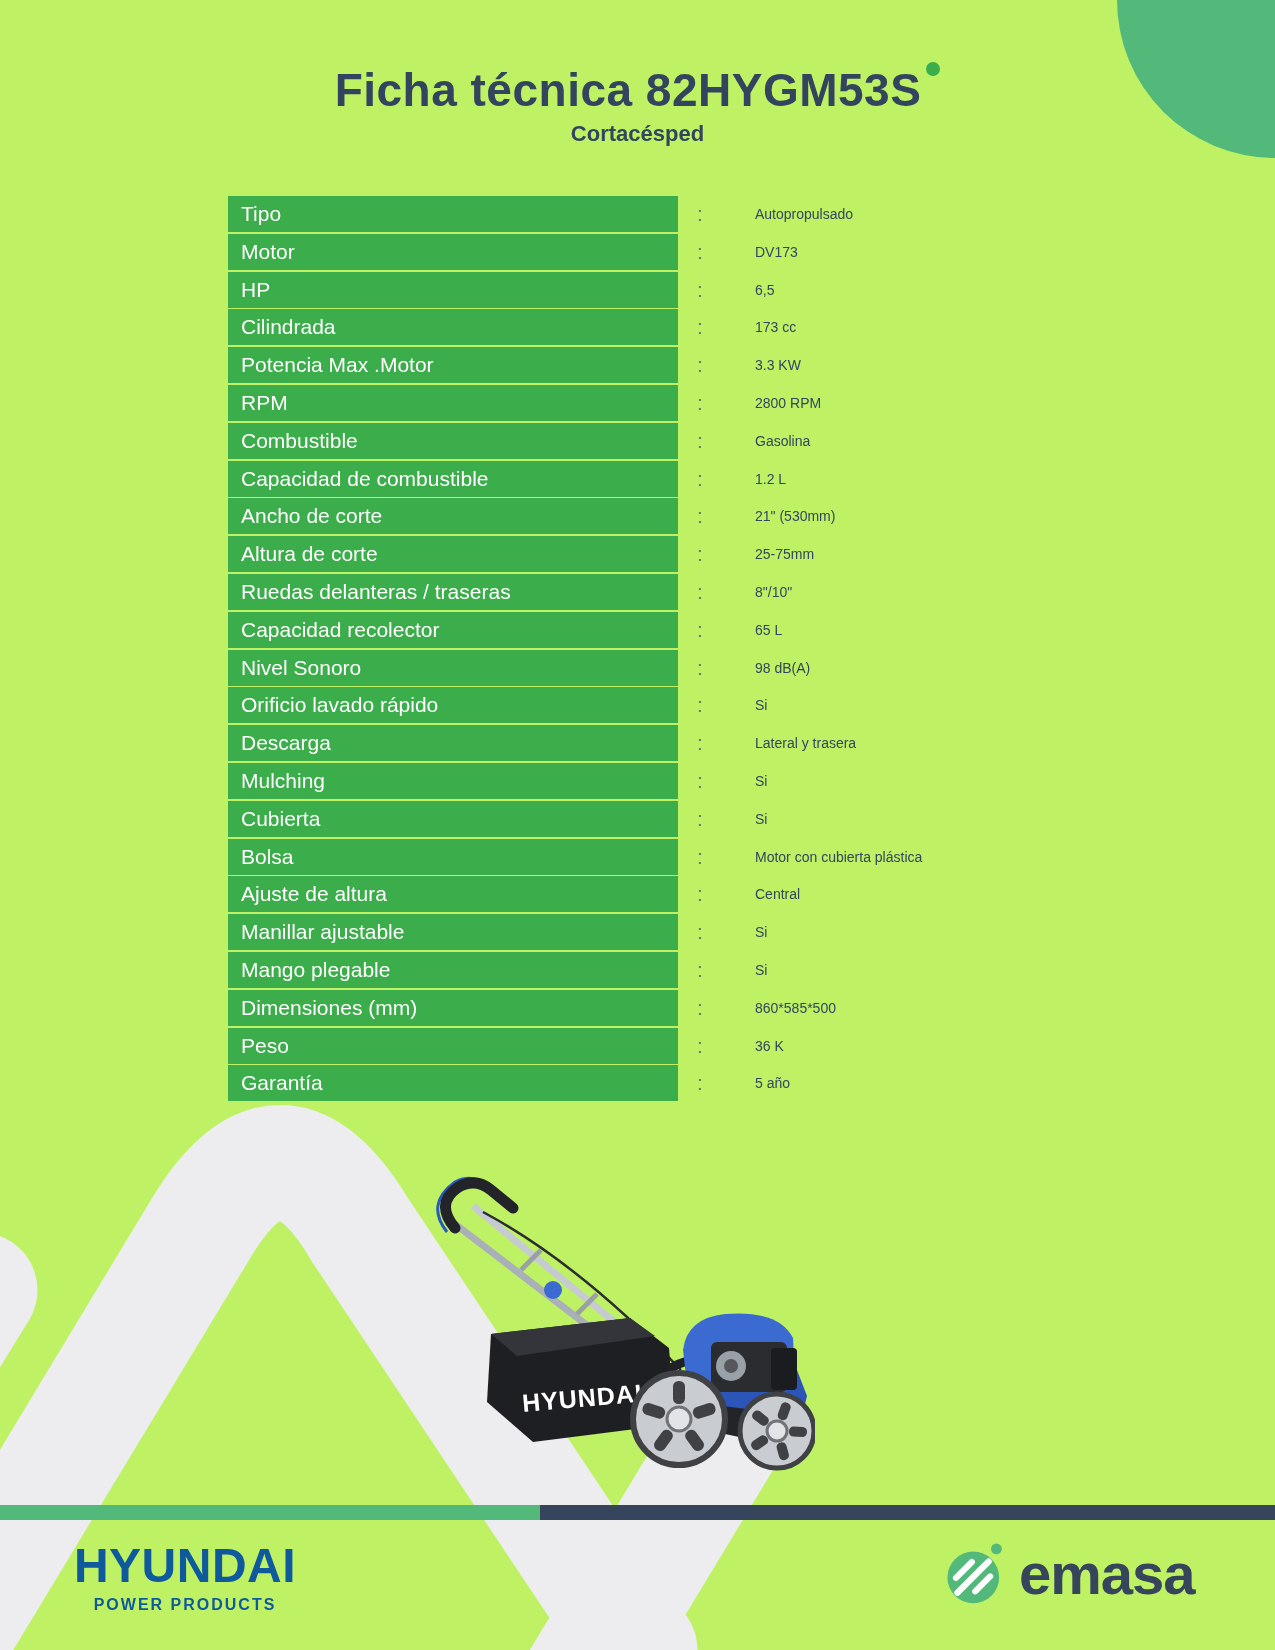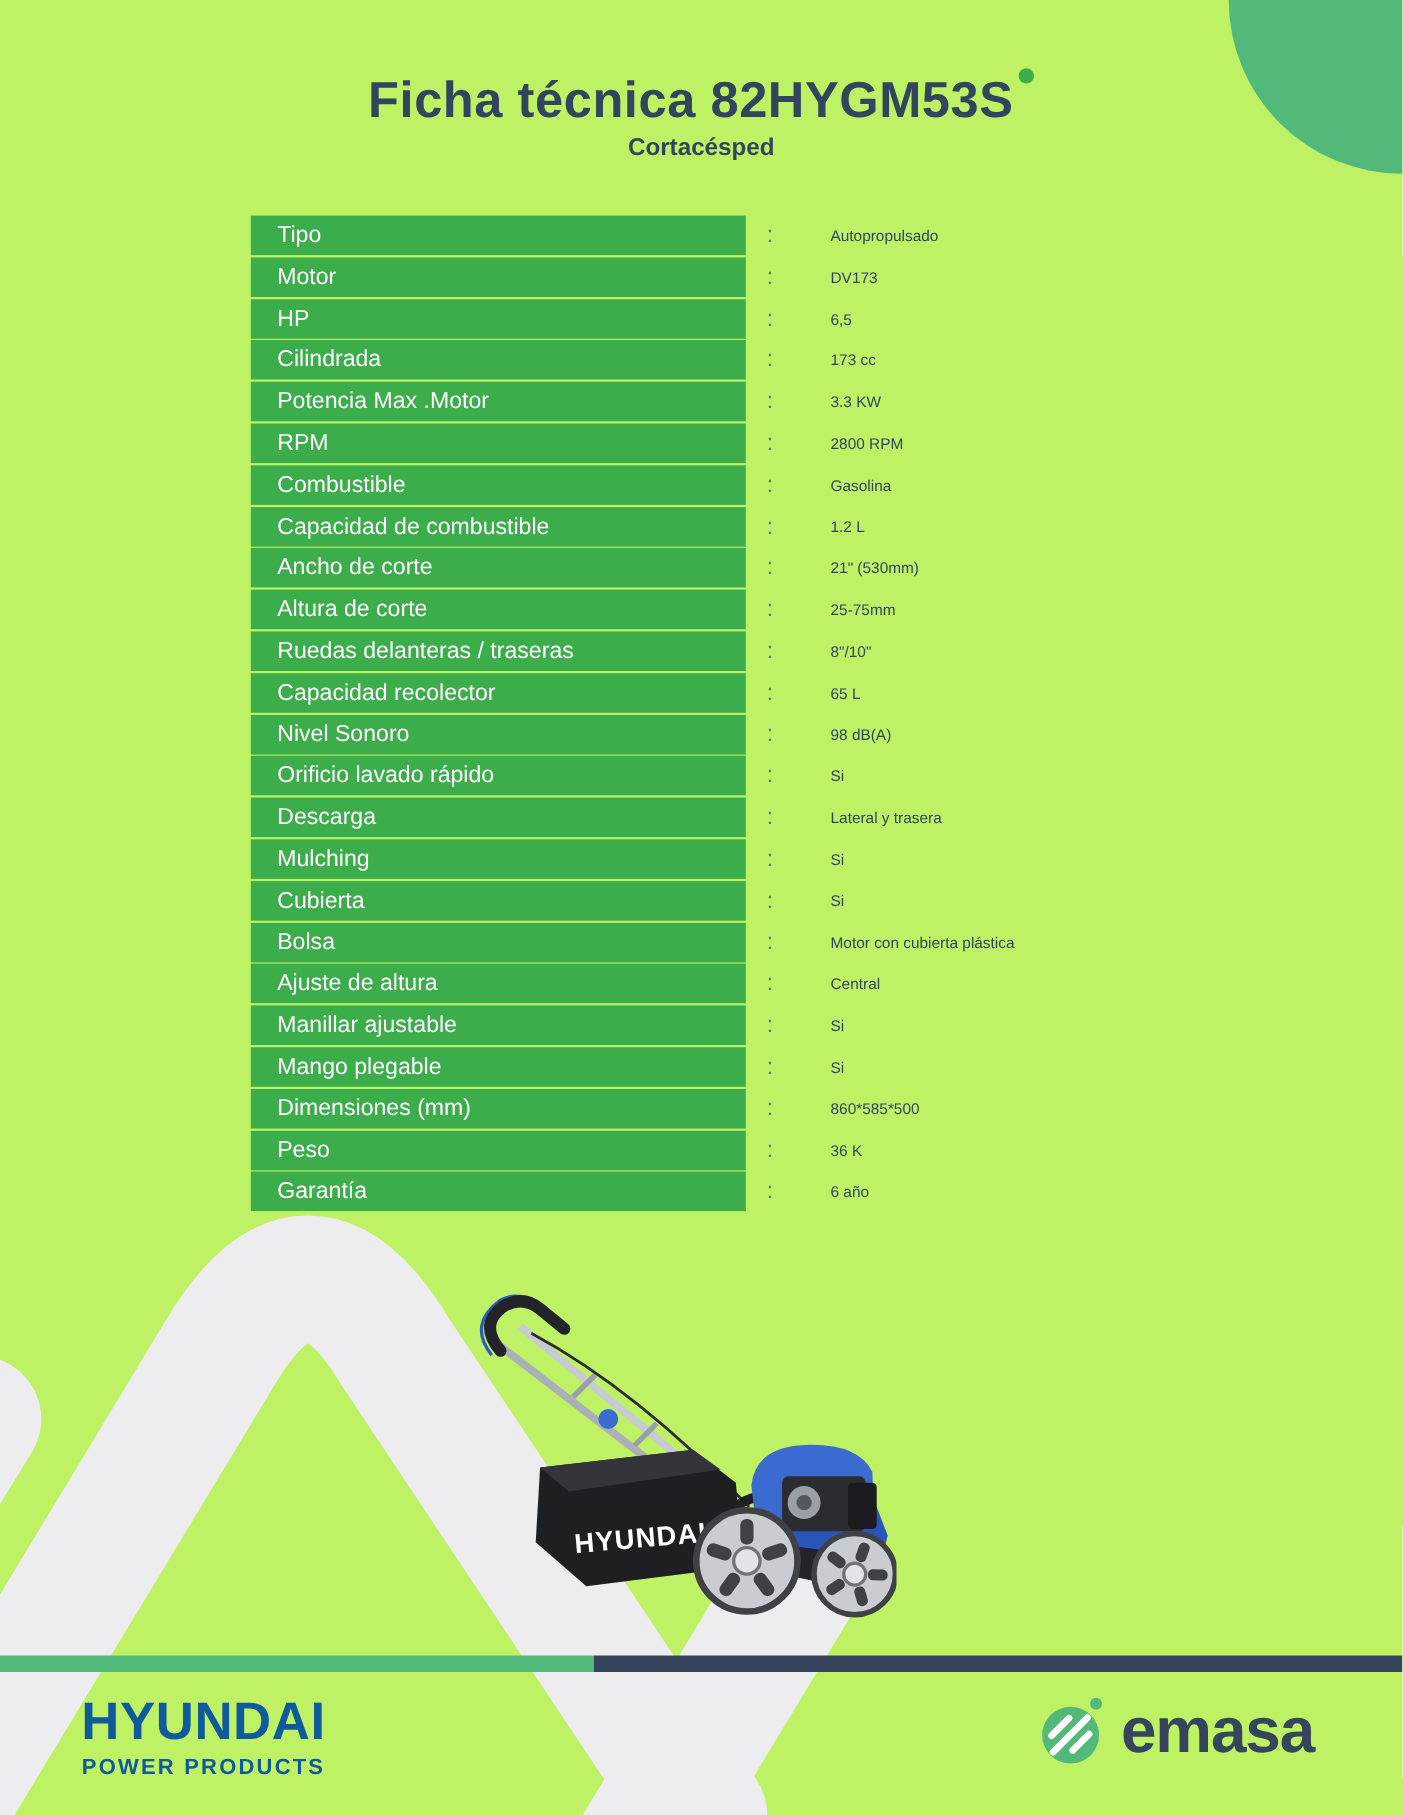--- a/index.html
+++ b/index.html
@@ -31,41 +31,41 @@
   .title-dot{
     display:inline-block;width:14px;height:14px;border-radius:50%;
     background:var(--table-green);vertical-align:30px;margin-left:5px;
   }
   .subtitle{font-size:22px;font-weight:bold;color:var(--navy);margin-top:4px;}
   
   .spec-table{position:absolute;left:228px;top:196px;width:960px;z-index:2;}
   .spec-row{position:relative;height:36px;margin-bottom:1.8px;}
   .spec-label{
     width:450px;height:36px;background:var(--table-green);
-    color:#ffffff;font-size:21px;line-height:35px;padding-left:24px;
+    color:#ffffff;font-size:21px;line-height:35px;padding-left:13px;
   }
   .spec-sep{
     position:absolute;left:462px;top:0;width:20px;text-align:center;
     color:var(--separator-color);font-size:21px;line-height:36px;
   }
   .spec-value{
     position:absolute;left:527px;top:0;color:var(--navy);
     font-size:14px;line-height:36px;white-space:nowrap;
   }
   
   .mower{position:absolute;left:425px;top:1172px;width:390px;height:306px;z-index:2;}
   .mower svg{width:100%;height:100%;}
   
   .bar{position:absolute;left:0;top:1505px;width:1275px;height:15px;display:flex;z-index:3;}
   .bar-green{width:540px;height:100%;background:var(--accent-green);}
   .bar-navy{flex:1;height:100%;background:var(--bar-navy);}
   
   .hyundai-logo{position:absolute;left:60px;top:1538px;width:250px;text-align:center;z-index:3;}
   .hyundai-brand{font-size:48px;font-weight:bold;color:var(--hyundai-blue);letter-spacing:0.5px;}
-  .hyundai-tagline{font-size:20px;font-weight:bold;color:var(--hyundai-blue);letter-spacing:2px;margin-top:3px;}
+  .hyundai-tagline{font-size:16px;font-weight:bold;color:var(--hyundai-blue);letter-spacing:2px;margin-top:3px;}
   .emasa-logo{position:absolute;left:942px;top:1540px;display:flex;align-items:flex-start;z-index:3;}
   .emasa-mark{width:68px;height:68px;}
   .emasa-brand{font-size:58px;font-weight:bold;color:var(--bar-navy);margin-left:9px;letter-spacing:-1px;line-height:68px;}
 </style>
 </head>
 <body>
 
 <div class="page">
 
   <div class="watermark">
@@ -219,21 +219,21 @@
 
       <div class="spec-row">
         <div class="spec-label">Peso</div>
         <div class="spec-sep">:</div>
         <div class="spec-value">36 K</div>
       </div>
 
       <div class="spec-row">
         <div class="spec-label">Garantía</div>
         <div class="spec-sep">:</div>
-        <div class="spec-value">6 año</div>
+        <div class="spec-value">5 año</div>
       </div>
     </div>
 
   <div class="mower">
     <svg viewBox="0 0 390 306" xmlns="http://www.w3.org/2000/svg">
 
       <path d="M30 52 L236 210" stroke="#aab0b8" stroke-width="7"></path>
       <path d="M48 34 L248 198" stroke="#c6cbd1" stroke-width="7"></path>
       <path d="M96 98 L116 78" stroke="#9aa0a8" stroke-width="5"></path>
       <path d="M152 142 L172 122" stroke="#9aa0a8" stroke-width="5"></path>

